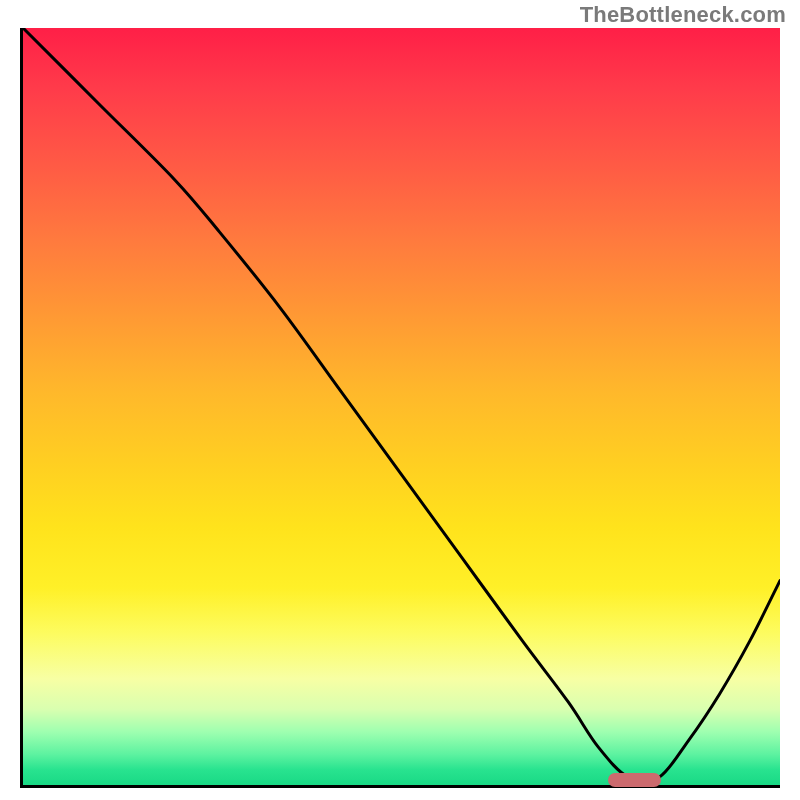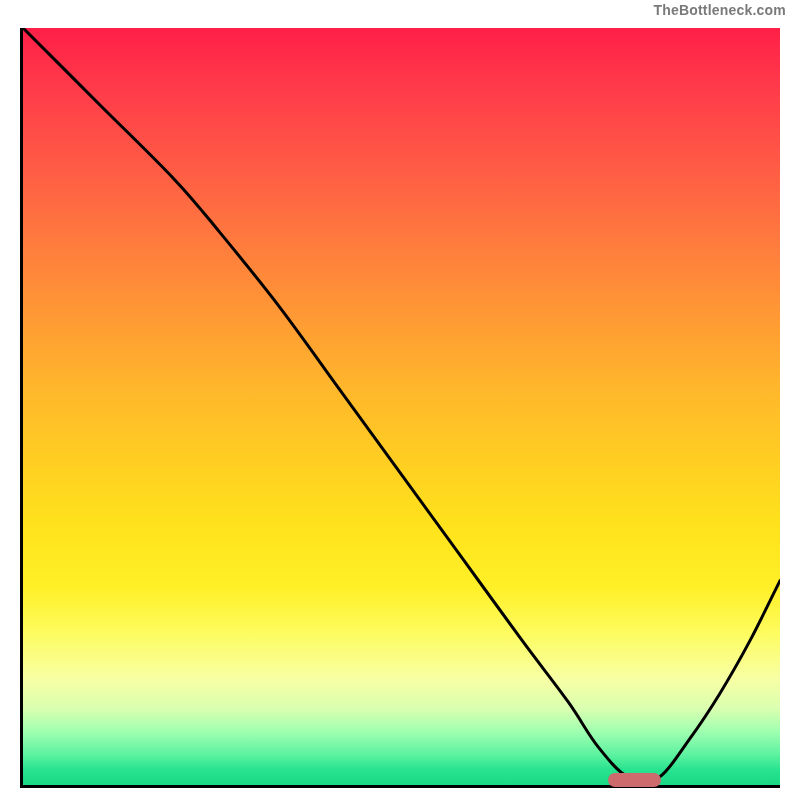--- a/index.html
+++ b/index.html
@@ -12,21 +12,21 @@
   }
   .frame {
     position: relative;
     width: 800px;
     height: 800px;
   }
   .watermark {
     position: absolute;
     top: 2px;
     right: 14px;
-    font-size: 14px;
+    font-size: 22px;
     font-weight: 600;
     color: #7a7a7a;
     letter-spacing: 0.2px;
   }
   .plot {
     position: absolute;
     left: 20px;
     top: 28px;
     width: 760px;
     height: 760px;

